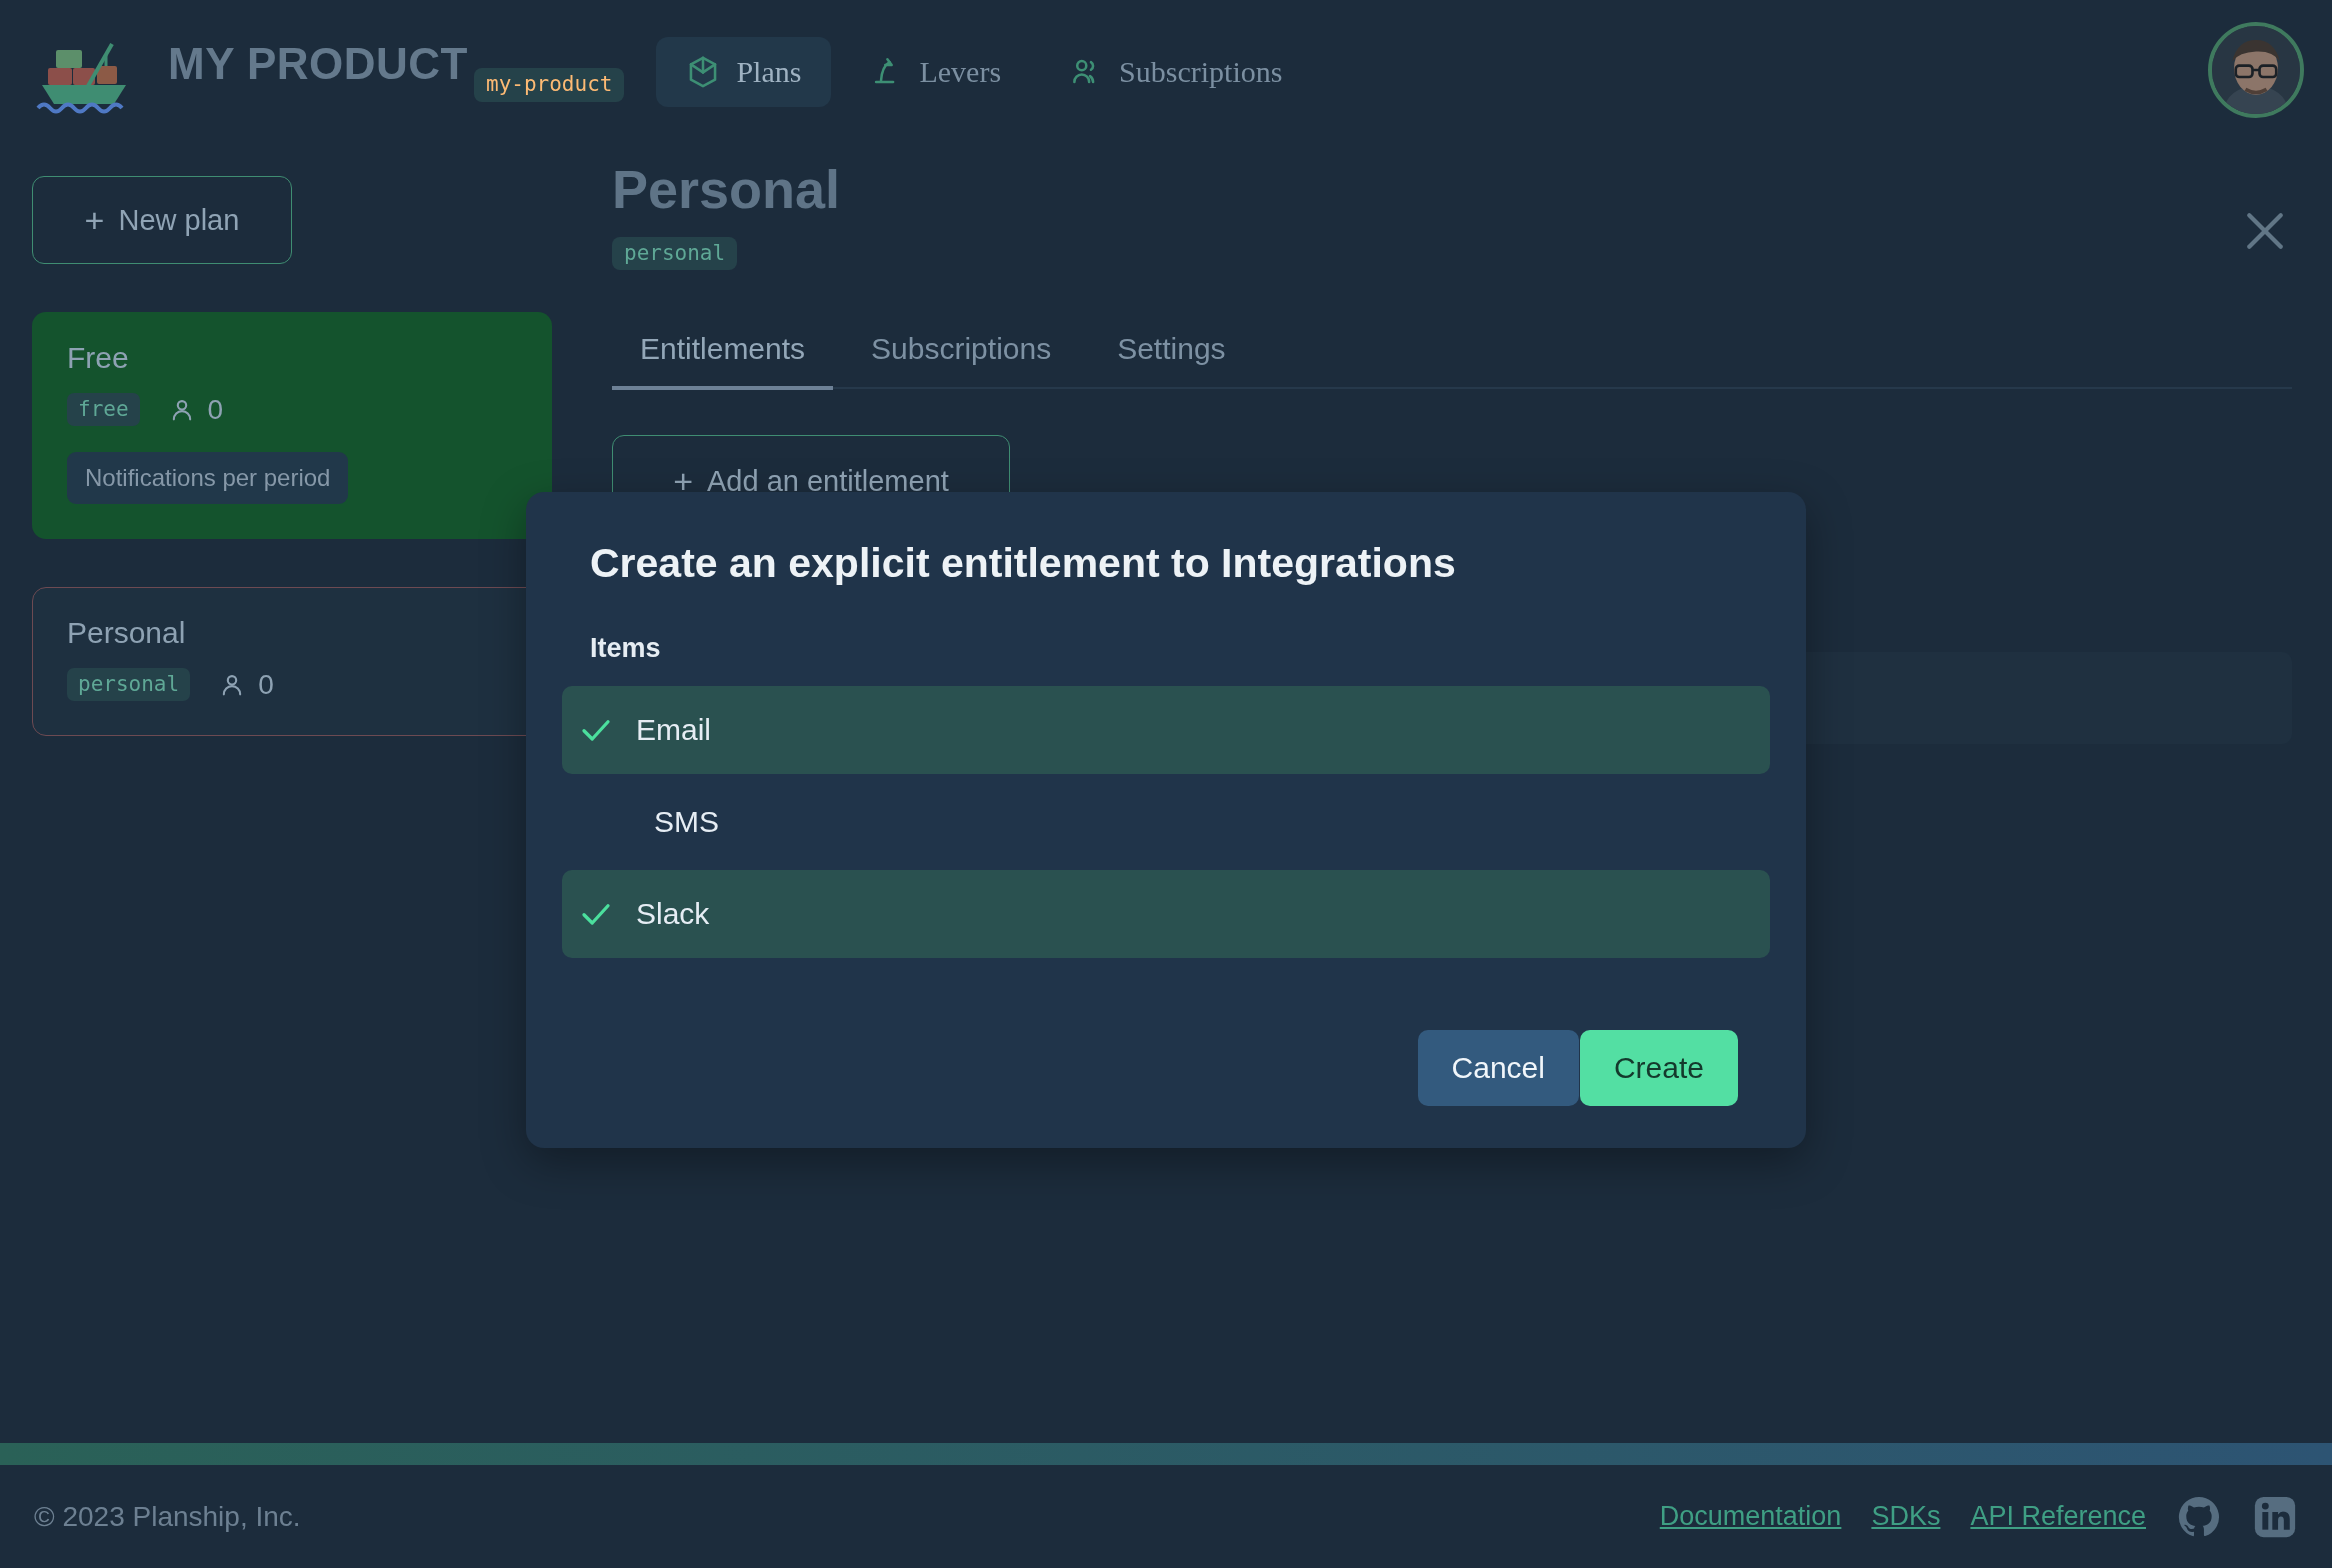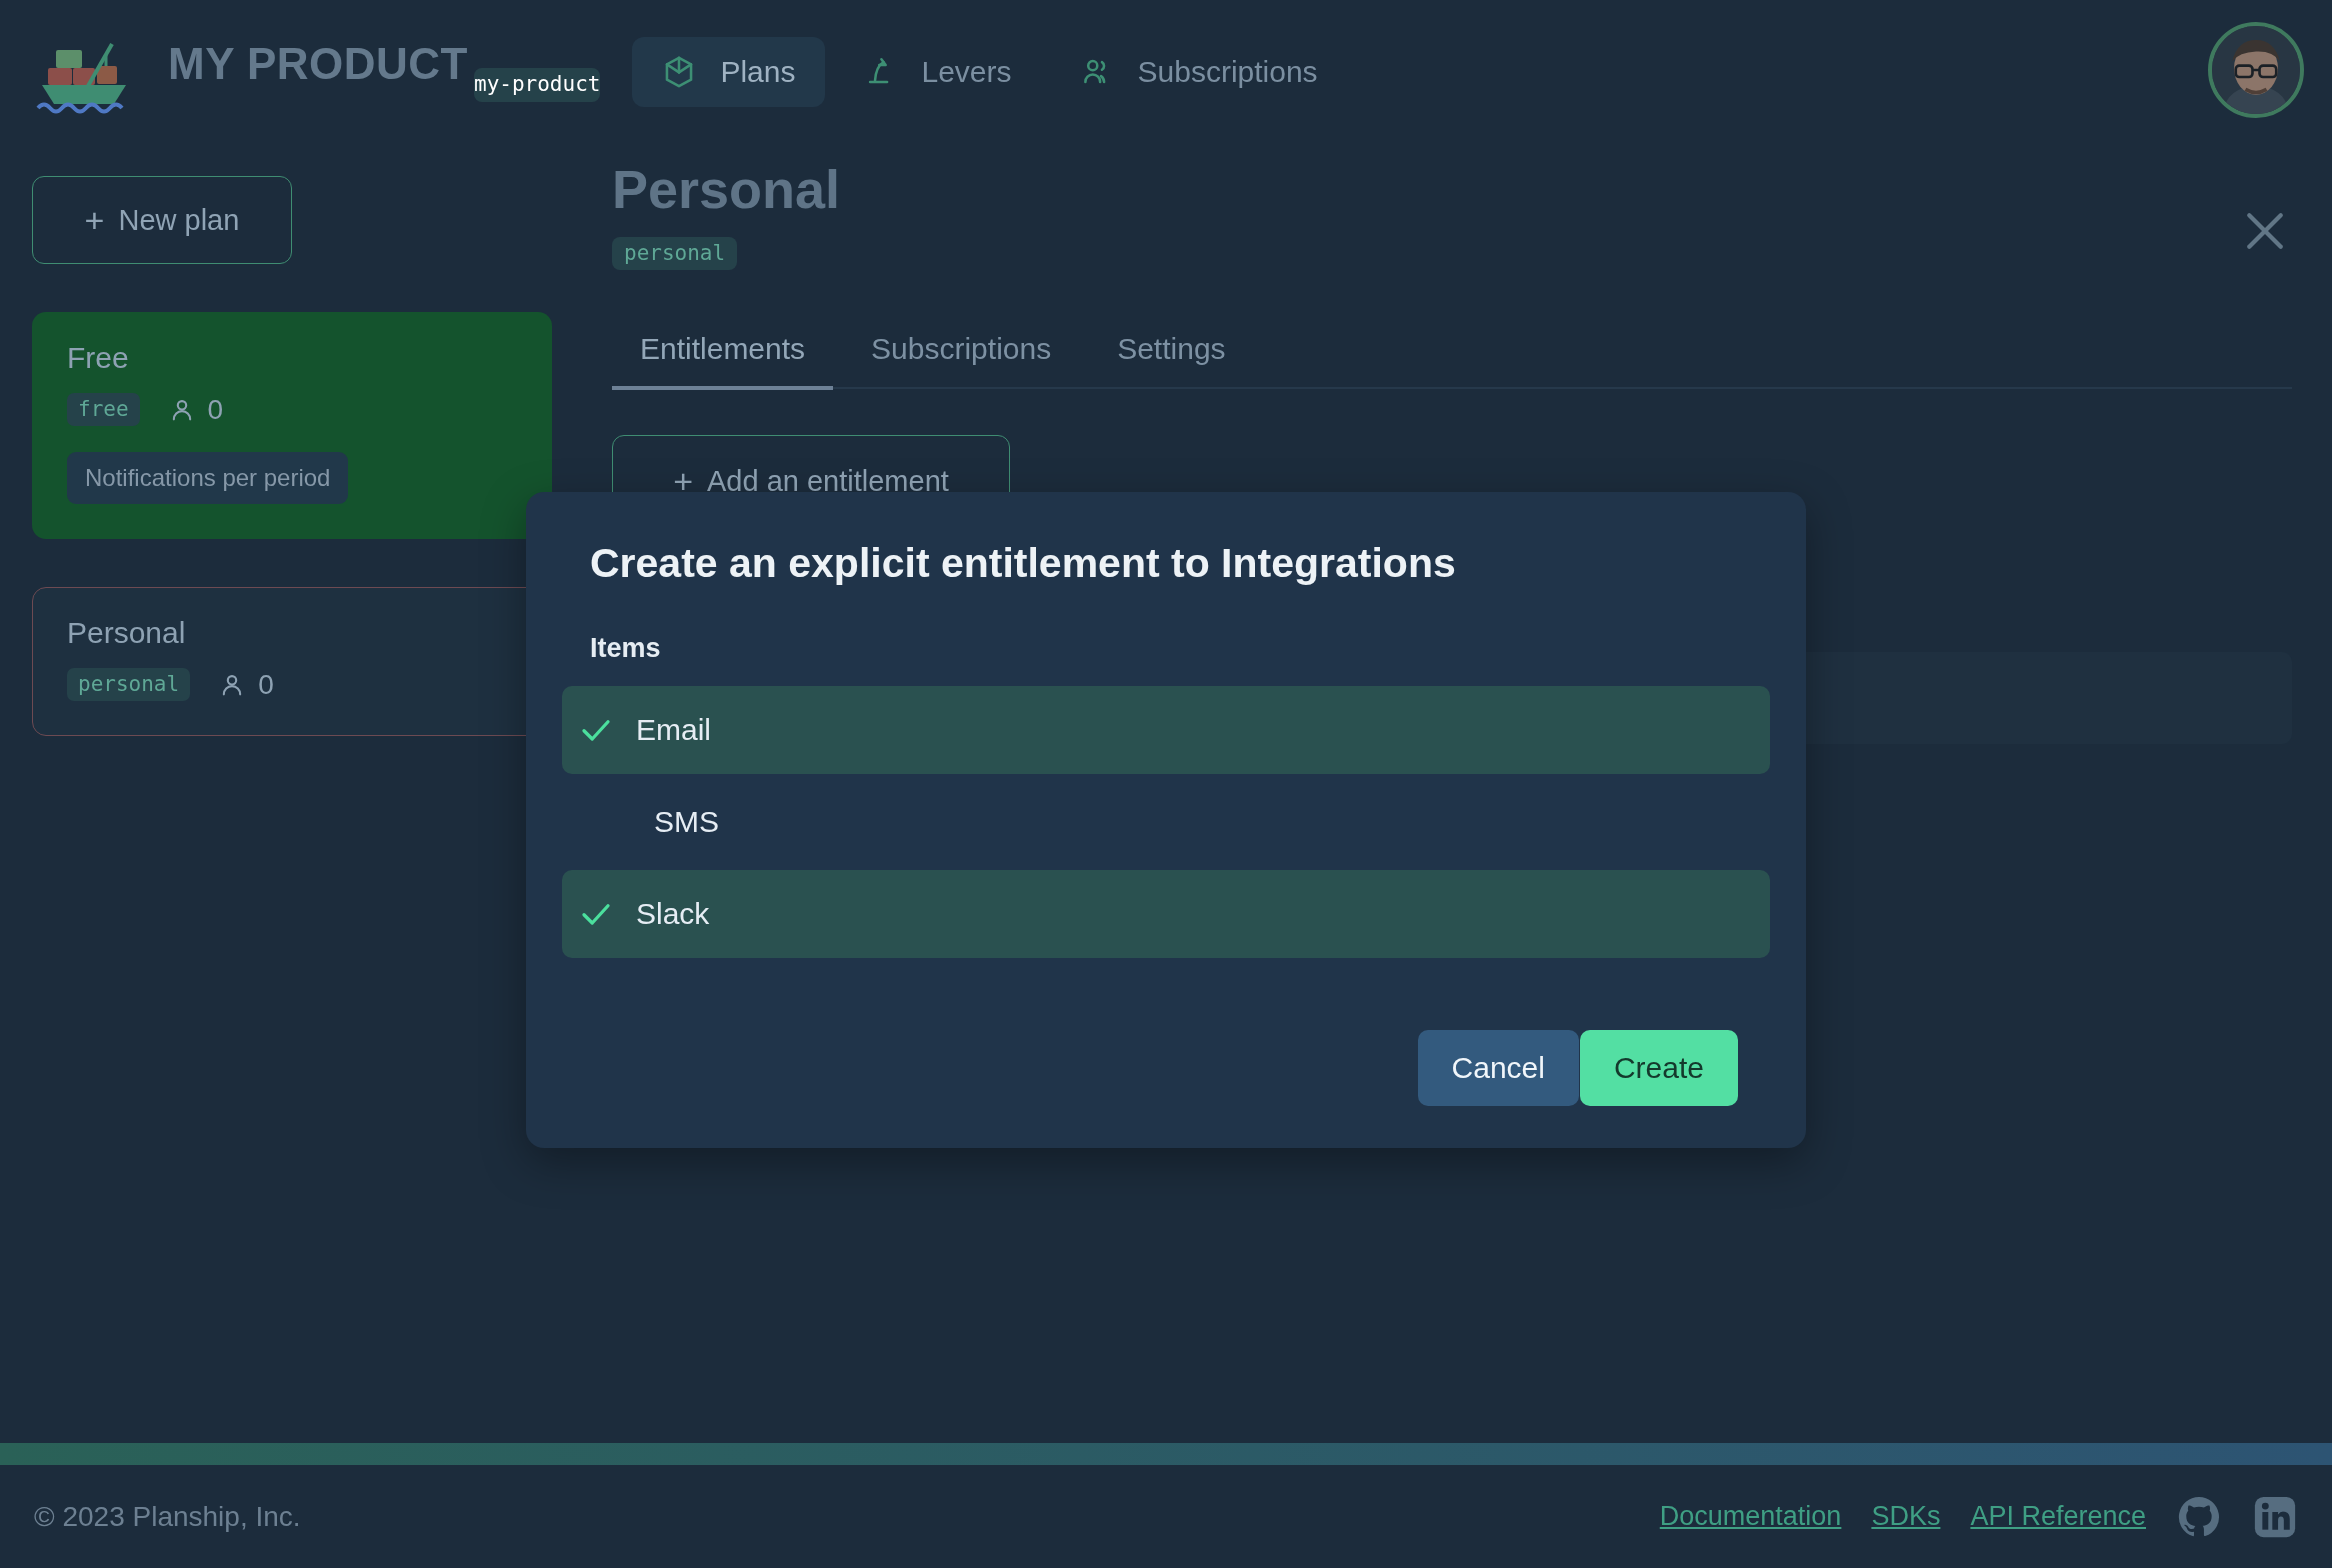--- a/index.html
+++ b/index.html
@@ -17,29 +17,29 @@
     display: flex; align-items: center; padding: 0 28px;
   }
   .logo-ship { width: 112px; height: 88px; flex: 0 0 auto; margin-left: 6px; }
   .brand { margin-left: 22px; display: flex; flex-direction: row; gap: 6px; }
   .brand-title {
     font-size: 44px; font-weight: 700; color: #64798c; letter-spacing: 0.5px;
     line-height: 1;
   }
   .brand-slug {
     align-self: flex-start;
-    background: #25424a; color: #ffffff;
+    background: #25424a; color: #fdba74;
     font-family: "DejaVu Sans Mono", monospace;
-    font-size: 21px; padding: 5px 0; border-radius: 8px; line-height: 1.1; margin-top: 26px;
+    font-size: 21px; padding: 5px 12px; border-radius: 8px; line-height: 1.1; margin-top: 26px;
   }
   .nav { display: flex; align-items: center; margin-left: 32px; gap: 8px; }
   .nav-item {
-    display: flex; align-items: center; gap: 24px;
+    display: flex; align-items: center; gap: 16px;
     padding: 18px 30px; border-radius: 12px;
-    color: #7b8fa1; font-size: 30px; cursor: pointer;
+    color: #7b8fa1; font-size: 30px; cursor: pointer; font-family: Liberation Serif, serif;
   }
   .nav-item.active { background: #22384a; color: #9fb2c2; }
   .nav-icon { width: 34px; height: 34px; display: block; color: #3d8f74; }
   .avatar {
     position: absolute; right: 28px; top: 22px;
     width: 96px; height: 96px; border-radius: 50%;
     border: 4px solid #3f7a5e; overflow: hidden; background: #2a3b4c;
   }
   .avatar svg { display:block; width: 100%; height: 100%; }
 

